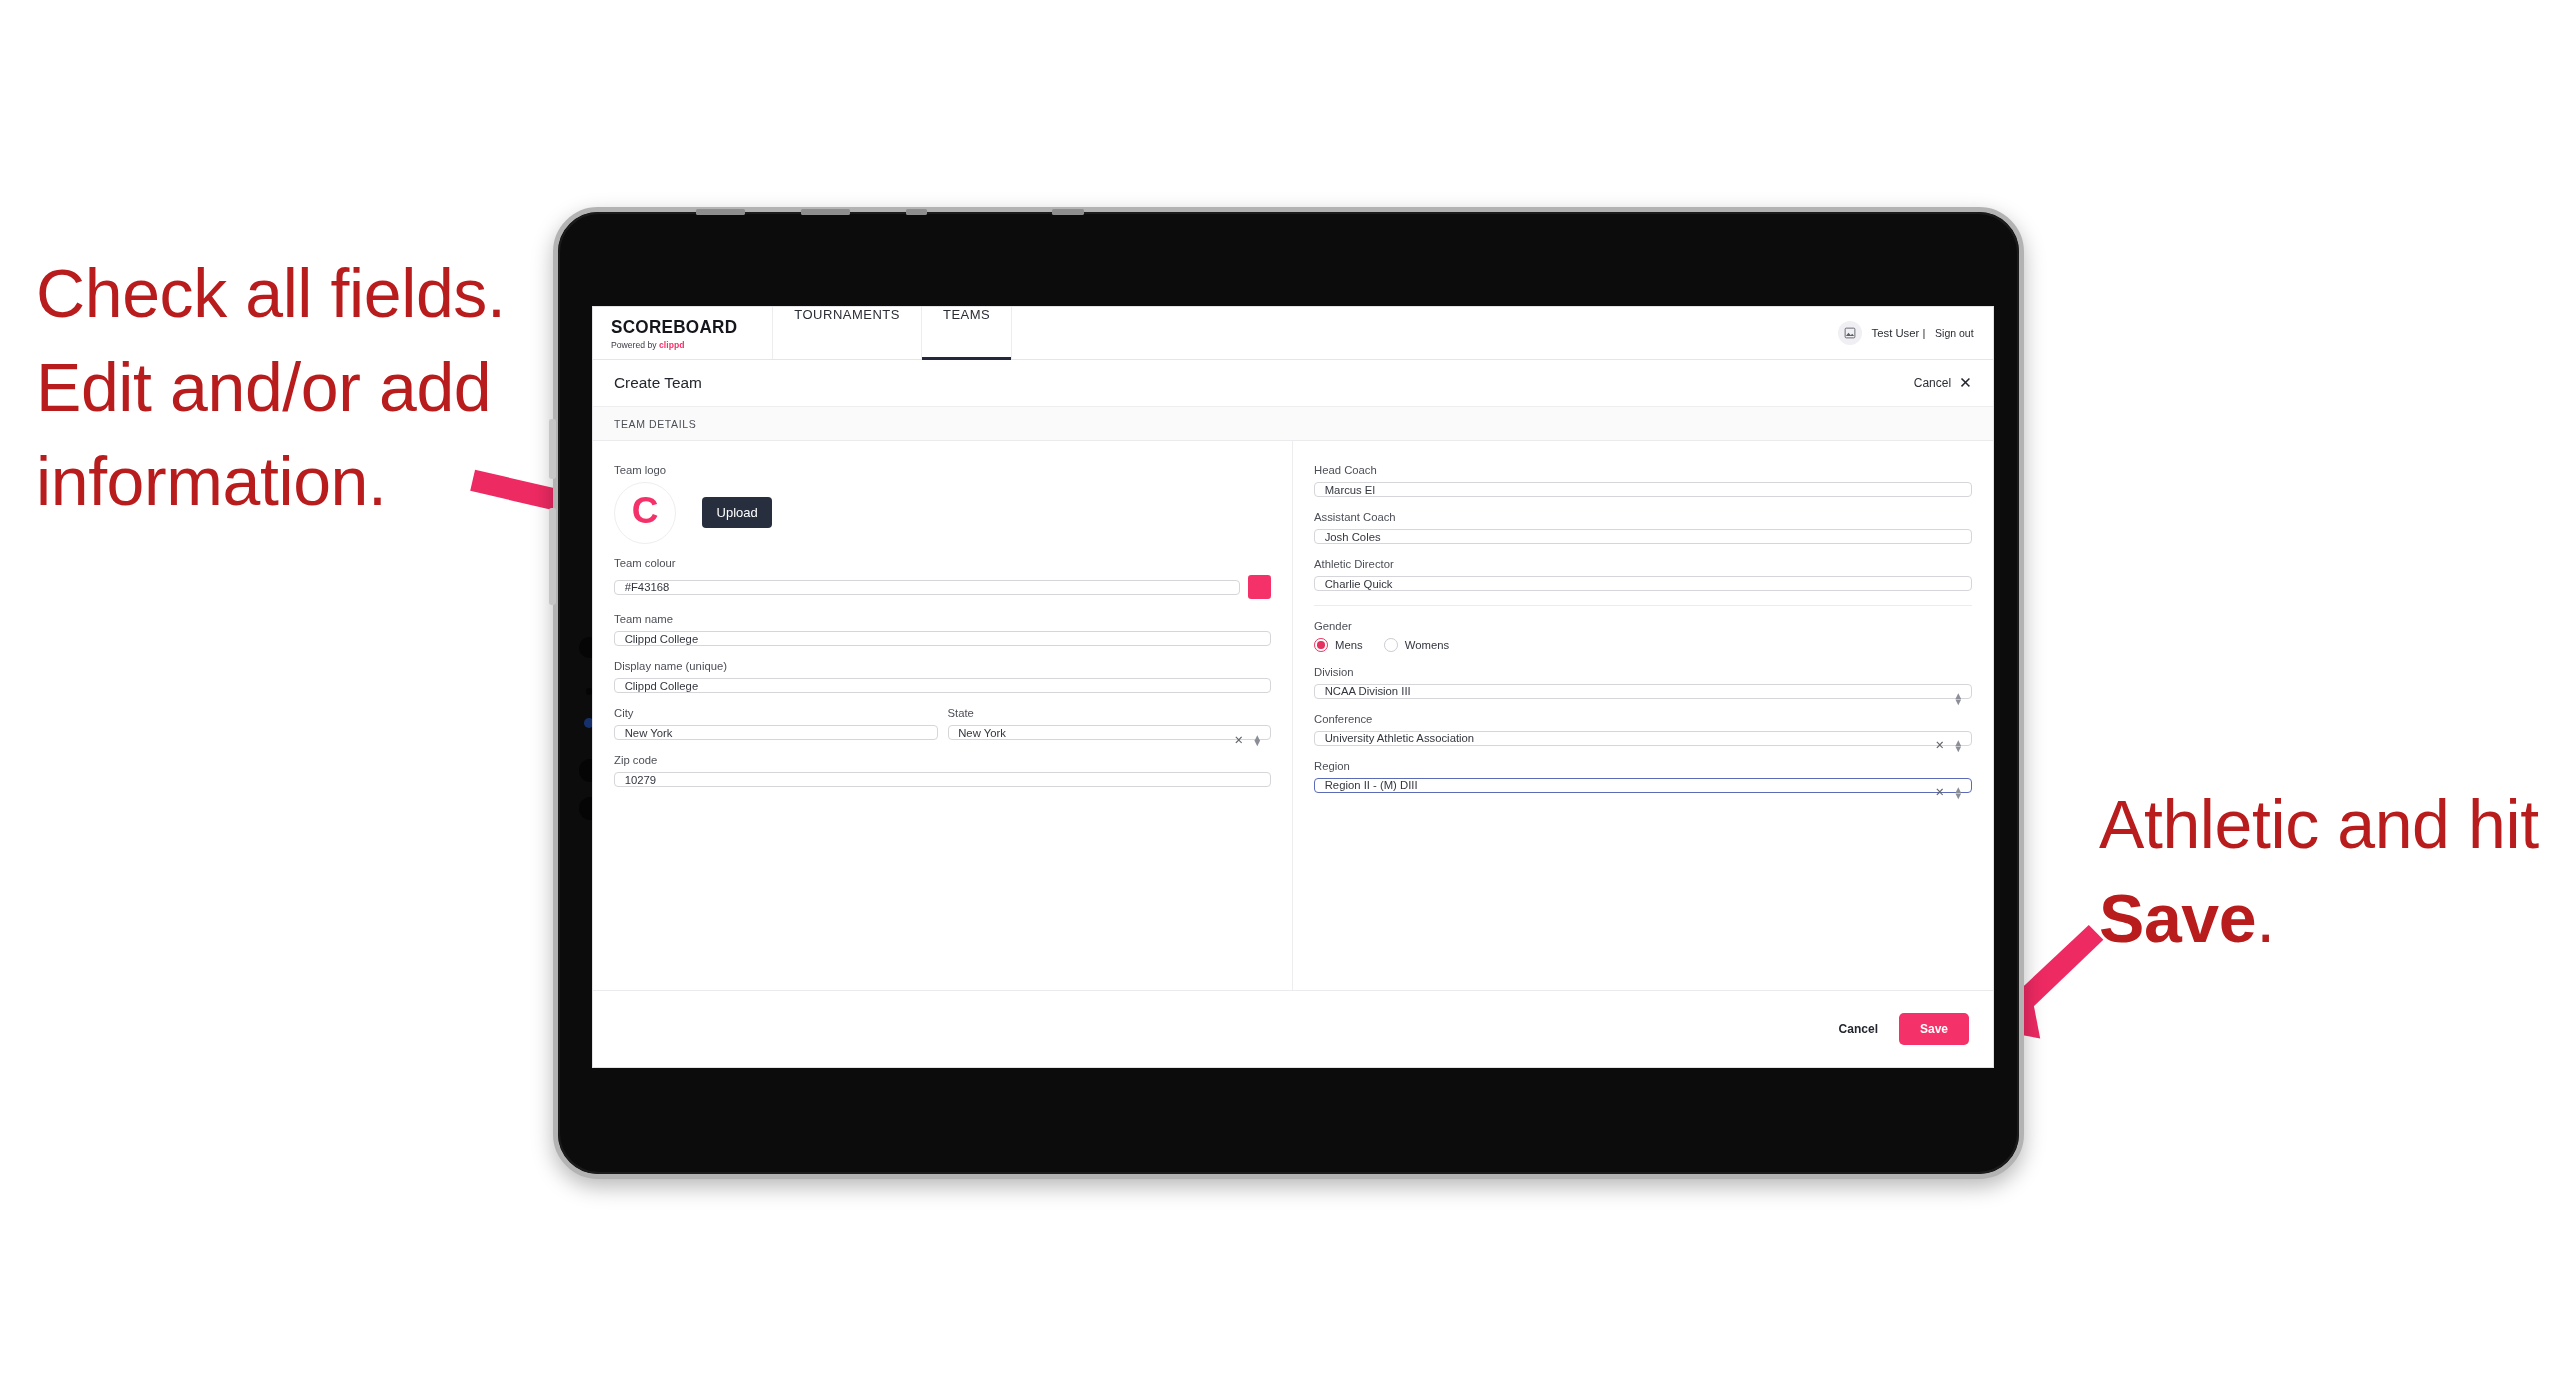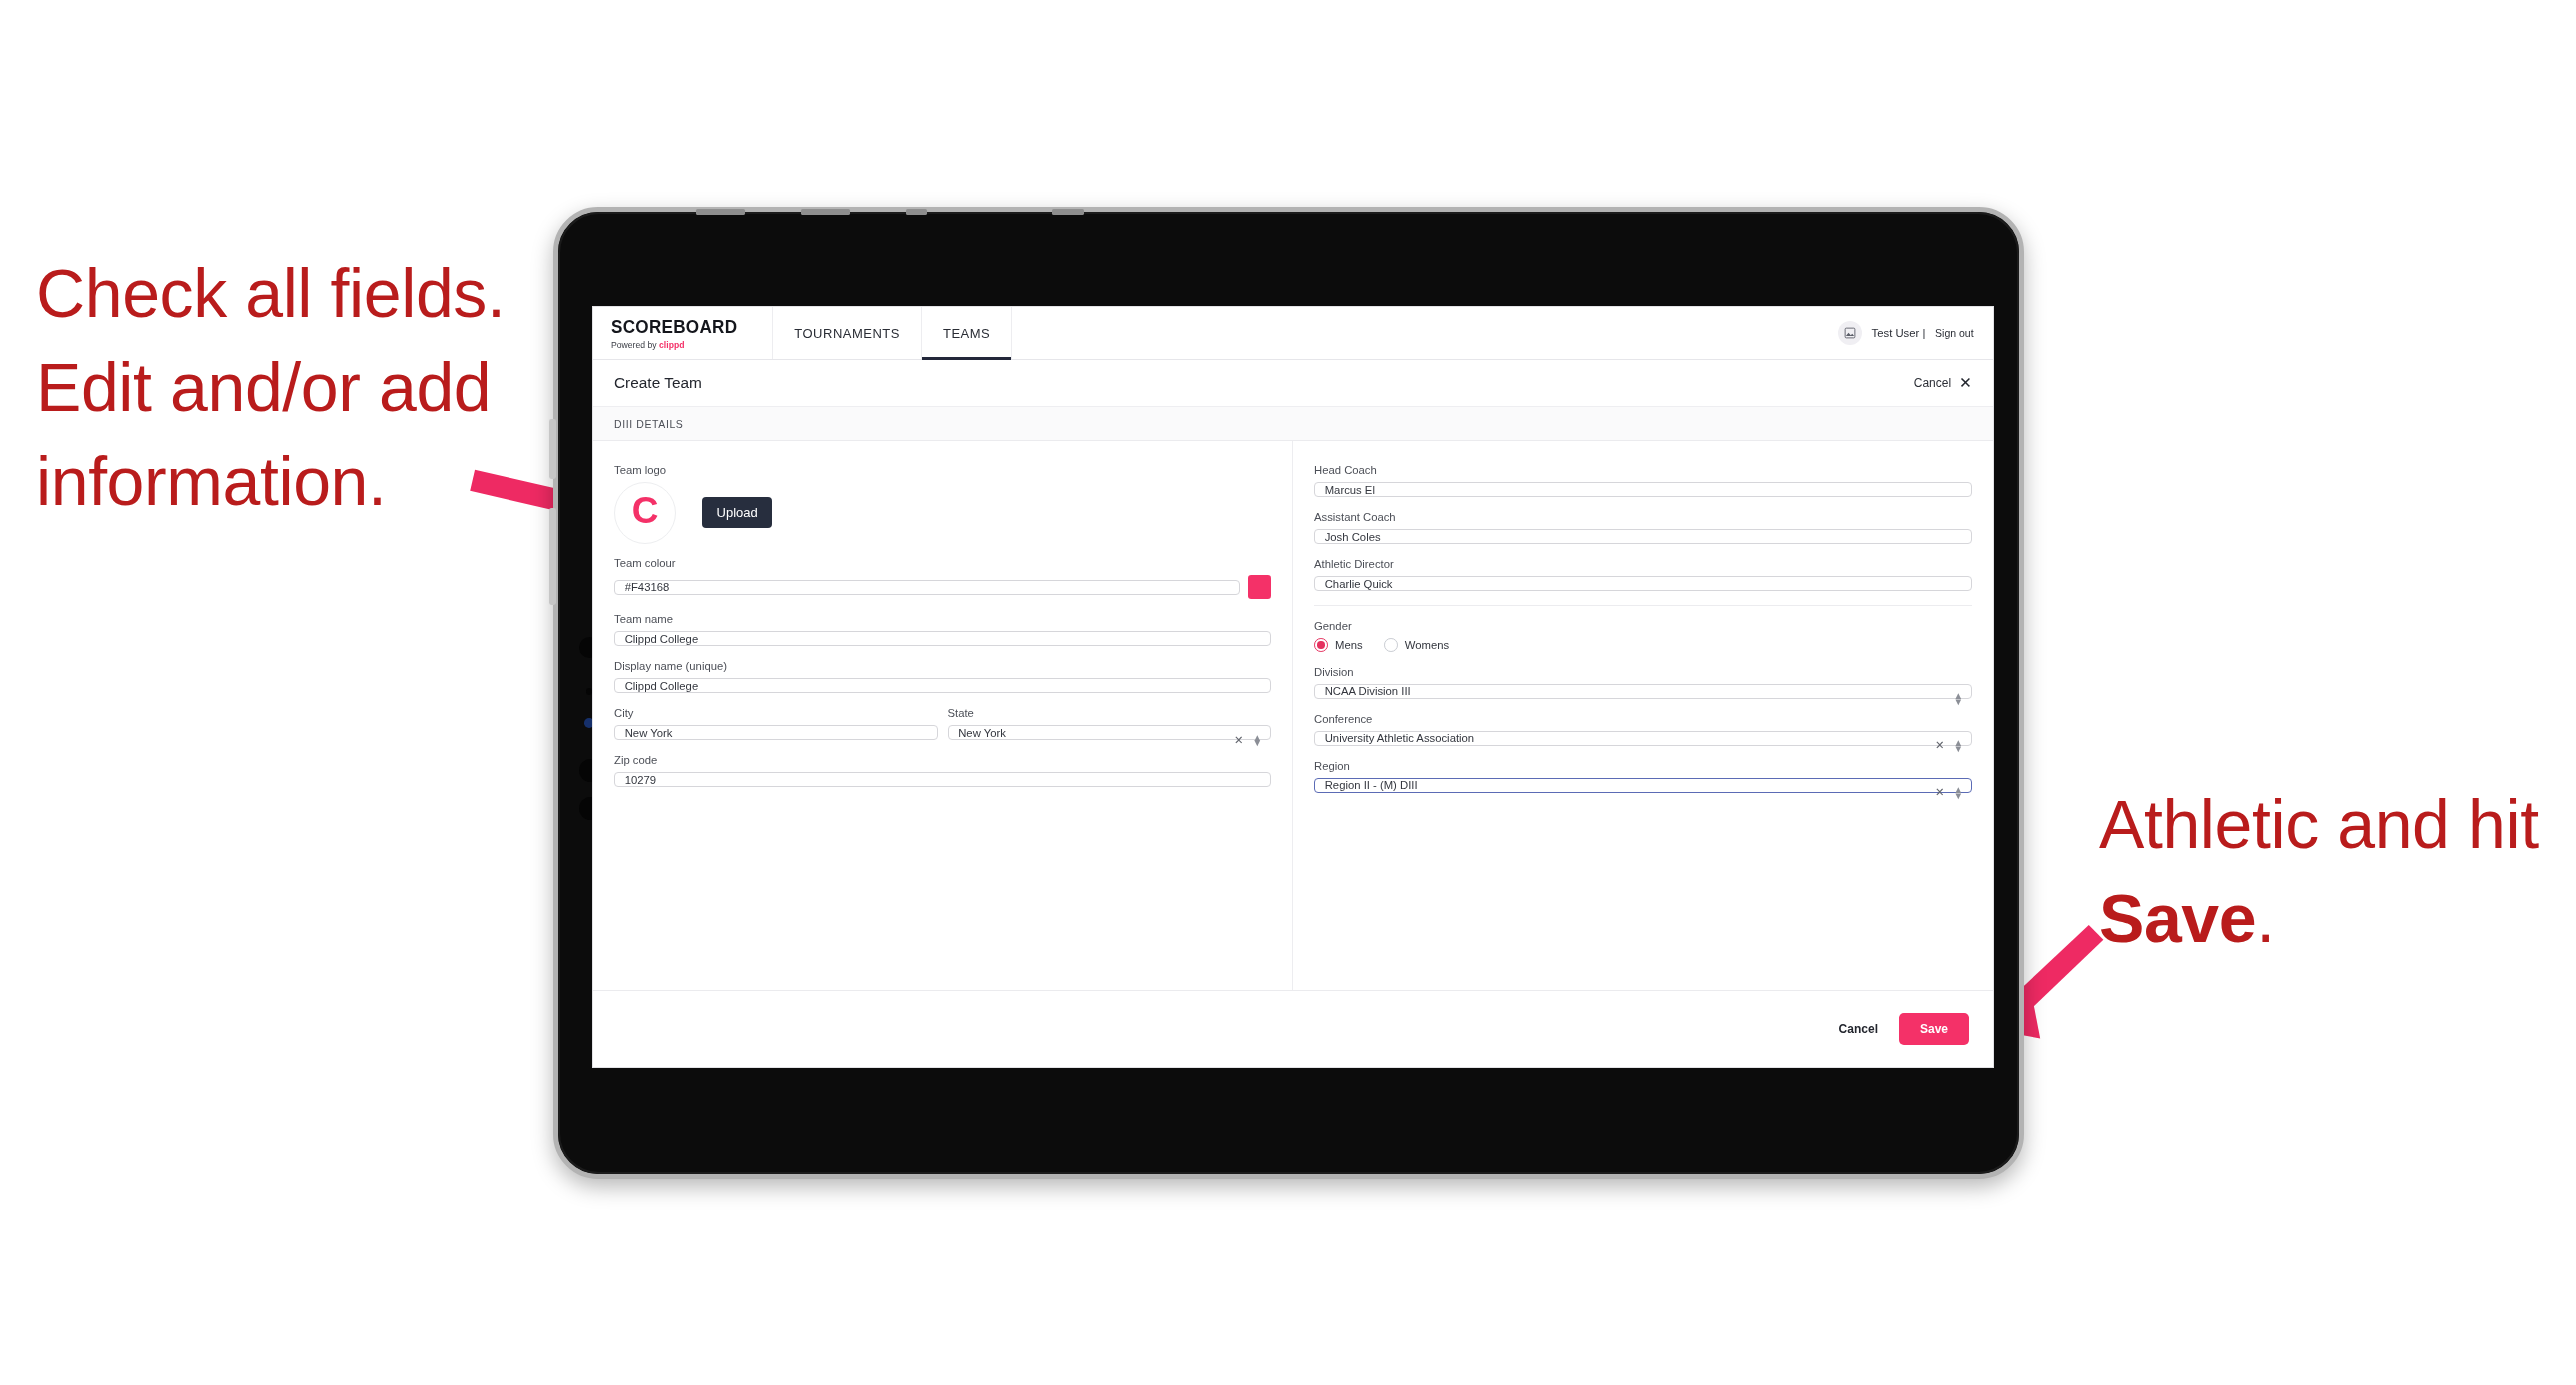--- a/index.html
+++ b/index.html
@@ -101,21 +101,21 @@
     transform: scaleX(0.92);
     transform-origin: left center;
   }
   #brand-sub {
     font-size: 9px; color: #3a3d45; margin-top: 1.6px;
     transform: scaleX(0.96); transform-origin: left center;
   }
   #brand-sub .pink { color: #f43168; font-weight: 700; }
 
   .navtab {
-    display: flex; align-items: center;
+    display: flex; 
     padding: 0 21px;
     font-size: 13px;
     color: #2a2d35;
     letter-spacing: 0.5px;
     border-right: 0.8px solid #ededf0;
     cursor: pointer;
     position: relative;
     background: #fff;
   }
   .navtab.active::after {
@@ -361,21 +361,21 @@
 
     <div id="panel-head">
       <div id="panel-title">Create Team</div>
       <div id="panel-head-spacer"></div>
       <div id="cancel-top">
         <span>Cancel</span>
         <span id="cancel-x">✕</span>
       </div>
     </div>
 
-    <div id="section-strip">DIII DETAILS</div>
+    <div id="section-strip">TEAM DETAILS</div>
 
     <div id="form-body">
 
       <div id="col-left">
 
         <div class="fld">
           <span class="flabel">Team logo</span>
           <div id="logo-row">
             <div id="logo-circle">
               <span id="logo-glyph">C</span>

